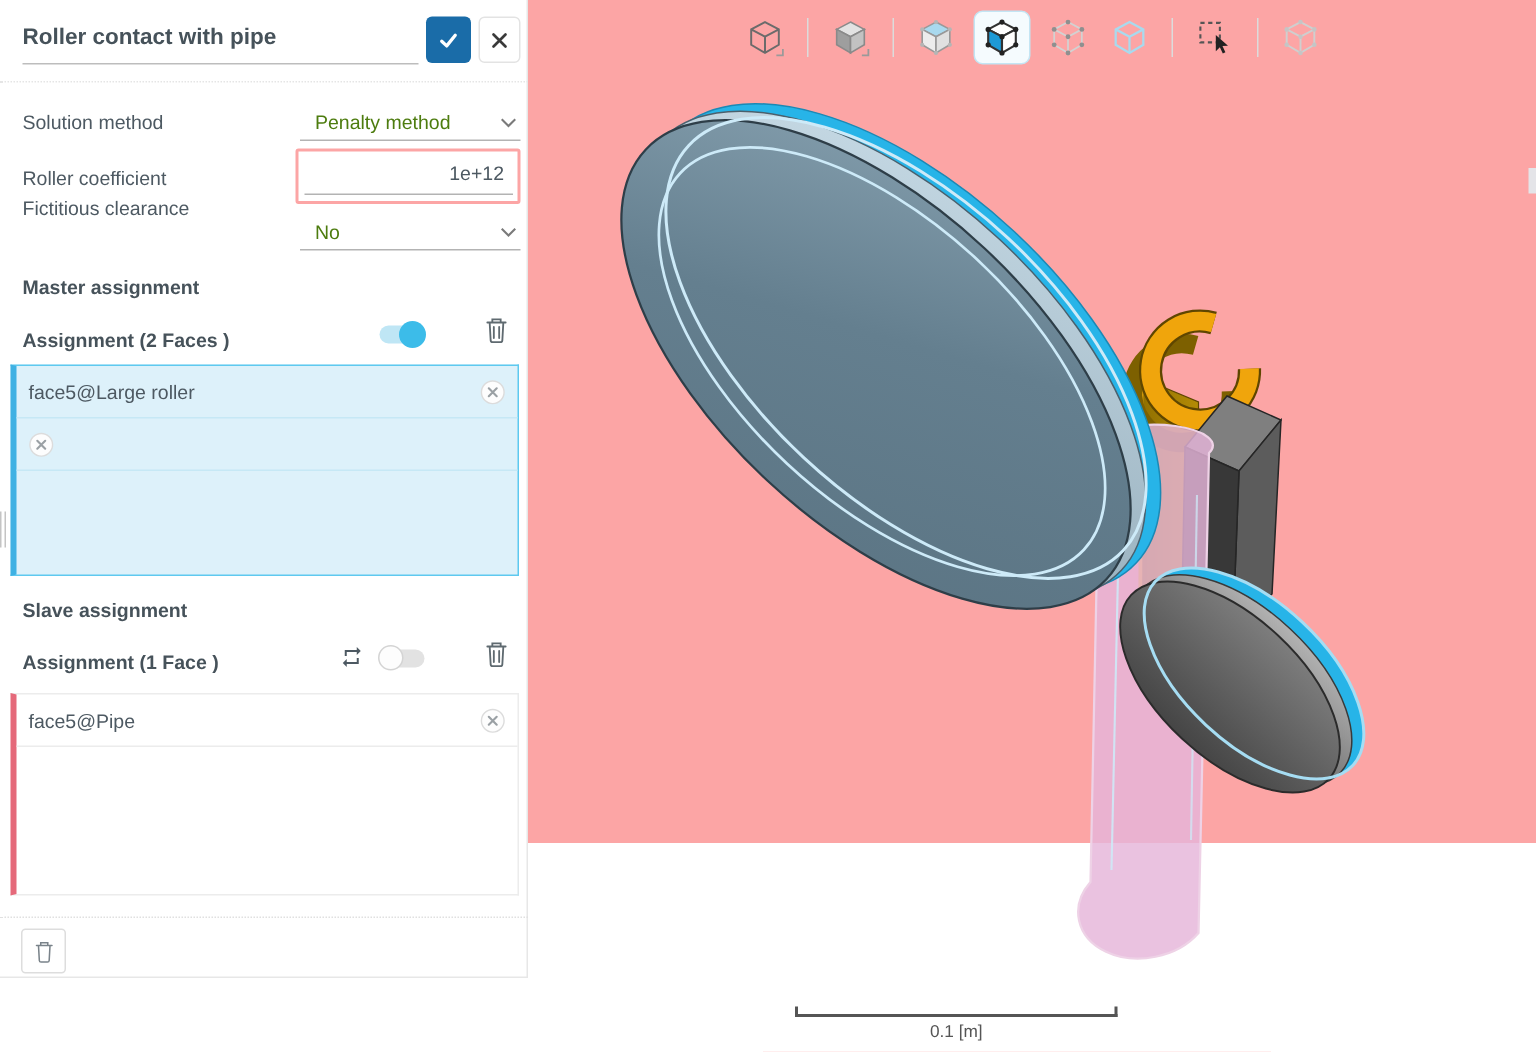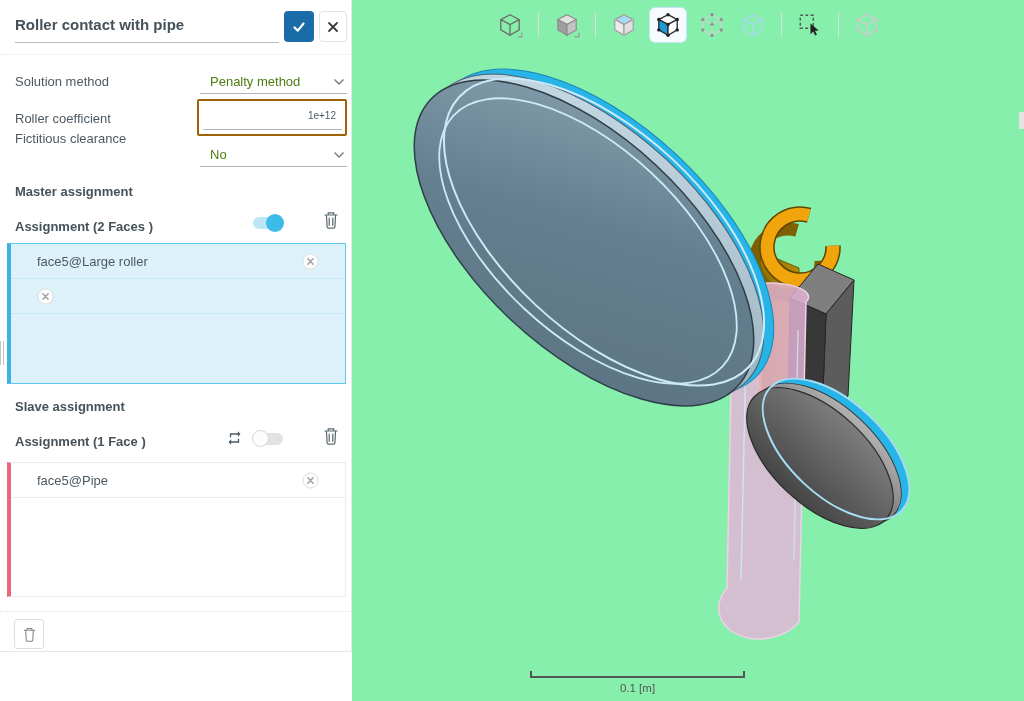--- a/index.html
+++ b/index.html
@@ -17,56 +17,56 @@
   .btn-close { position:absolute; left:319px; top:11px; width:28px; height:31px;
     border:1px solid #e3e3e3; border-radius:4px; background:#fff; display:flex; align-items:center; justify-content:center; cursor:pointer; }
   .header-divider { position:absolute; left:0; top:54px; width:352px; border-top:1px dotted #e5e5e5; }
 
   .field-label { position:absolute; left:15px; font-size:13px; color:#4d5962; }
   .dd-value { position:absolute; left:210px; font-size:13px; color:#4d7c0f; }
   .dd-underline { position:absolute; left:200px; width:147px; border-top:1px solid #b3b3b3; }
   .chevron { position:absolute; left:333px; }
 
   .penalty-input { position:absolute; left:197px; top:99px; width:150px; height:37px;
-    border:2px solid #a16207; border-radius:2px; background:#fff; font-family:"Liberation Sans",sans-serif;
-    font-size:10px; color:#4d5962; text-align:right; padding:0 9px 4px 4px; outline:none; }
+    border:2px solid #fca5a5; border-radius:2px; background:#fff; font-family:"Liberation Sans",sans-serif;
+    font-size:13px; color:#4d5962; text-align:right; padding:0 9px 4px 4px; outline:none; }
   .input-underline { position:absolute; left:203px; top:129px; width:139px; border-top:1px solid #b3b3b3; pointer-events:none; }
 
   .section-heading { position:absolute; left:15px; font-size:13px; font-weight:bold; color:#46525a; }
   .assignment-label { position:absolute; left:15px; font-size:13px; font-weight:bold; color:#46525a; }
 
   .switch { position:absolute; width:32px; height:18px; cursor:pointer; }
   .switch .track { position:absolute; left:1px; top:3px; width:30px; height:12px; border-radius:6px; }
   .switch .knob { position:absolute; top:0; width:18px; height:18px; border-radius:50%; }
   .switch.on .track { background:#bfe6f5; }
   .switch.on .knob { right:0; background:#3cbce9; }
   .switch.off .track { background:#e2e2e2; }
   .switch.off .knob { left:0; width:17px; height:17px; background:#fdfdfd; border:1px solid #d4d4d4; }
 
   .icon-btn { position:absolute; background:none; border:none; cursor:pointer; padding:0; }
 
   .assign-box { position:absolute; left:7px; width:339px; }
   .assign-box.master { top:243px; height:141px; background:#ddf1fa;
     border:1px solid #5ec9ef; border-left:4px solid #3fb1e3; }
   .assign-box.slave { top:462px; height:135px; background:#fff;
     border:1px solid #ececec; border-left:4px solid #e5697a; }
-  .face-row { position:relative; height:35px; display:flex; align-items:center; padding:0 26px; }
+  .face-row { position:relative; height:35px; display:flex; align-items:center; padding:0 8px; }
   .assign-box.master .face-row { border-bottom:1px solid #c6e8f5; }
   .assign-box.slave .face-row { border-bottom:1px solid #ececec; }
   .face-label { font-size:13px; color:#4d5962; flex:1; }
   .chip-x { display:flex; cursor:pointer; }
 
   .footer-divider { position:absolute; left:0; top:611px; width:352px; border-top:1px dotted #e0e0e0; }
   .footer-trash { position:absolute; left:14px; top:619px; width:30px; height:30px;
     border:1px solid #ddd; border-radius:3px; background:#fff; display:flex; align-items:center; justify-content:center; cursor:pointer; }
   .resize-handle { position:absolute; left:0; top:341px; width:4px; height:24px;
     border-left:1px solid #c4c4c4; border-right:1px solid #c4c4c4; cursor:ew-resize; }
 
   
-  .viewport { position:absolute; left:352px; top:0; width:672px; height:701px; background:#86efac; }
+  .viewport { position:absolute; left:352px; top:0; width:672px; height:562px; background:#fca5a5; }
   .toolbar { position:absolute; left:0; right:0; top:6px; height:38px;
     display:flex; align-items:center; justify-content:center; gap:9px; }
   .tool { width:32px; height:32px; display:flex; align-items:center; justify-content:center;
     background:none; border:none; cursor:pointer; border-radius:6px; }
   .tool.active { width:38px; height:36px; border:1px solid #c3e5f4; background:#f5fbfe; }
   .tool.disabled { cursor:default; }
   .tool-sep { width:1px; height:26px; background:#dcdcdc; margin:0 3px; }
 
   .scene { position:absolute; left:0; top:0; }
   .scalebar { position:absolute; left:178px; top:671px; width:215px; height:7px;

